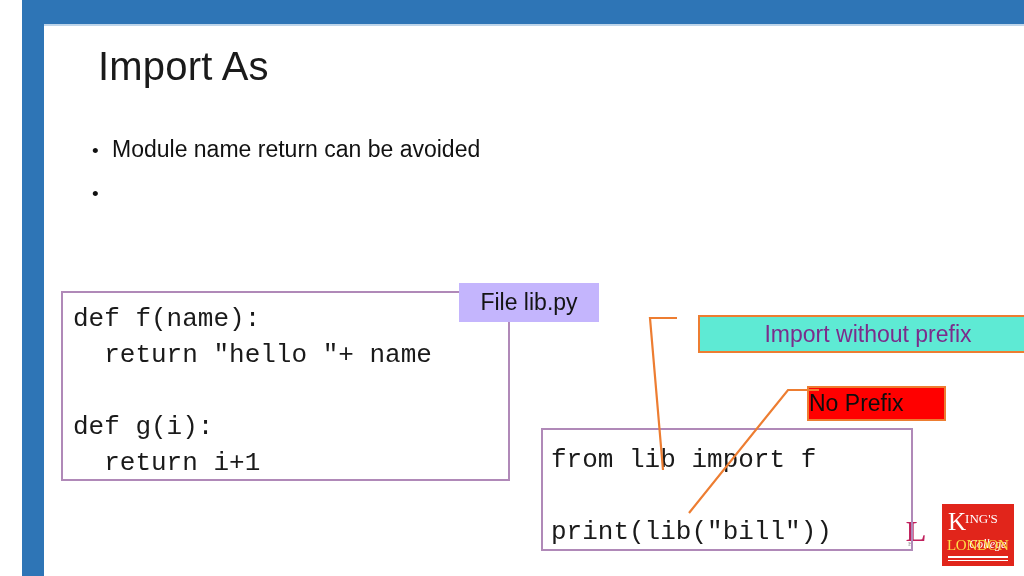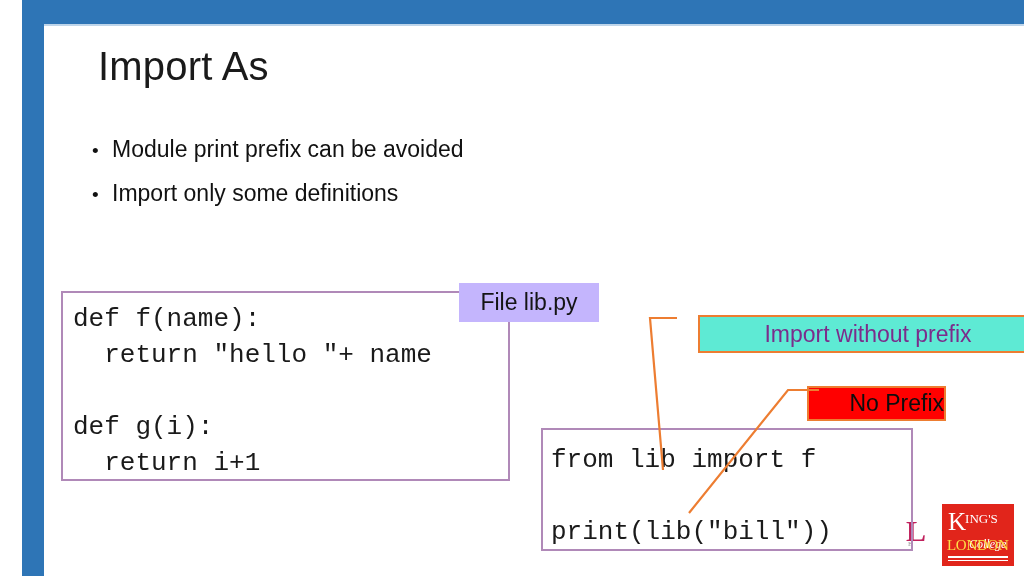--- a/index.html
+++ b/index.html
@@ -131,21 +131,21 @@
     width: 139px;
     height: 35px;
     border: 2px solid #ed7d31;
     background: #ff0000;
     box-sizing: border-box;
   }
   .callout-noprefix-text {
     color: #0d0d0d;
     font-size: 23px;
     line-height: 31px;
-    text-align: right;
+    text-align: left;
   }
   .callout-prefix {
     position: absolute;
     left: 676px;
     top: 315px;
     width: 340px;
     height: 38px;
     border: 2px solid #ed7d31;
     background: #5eead4;
     box-sizing: border-box;
@@ -245,25 +245,24 @@
   <div class="frame-top"></div>
   <div class="frame-left"></div>
   <div class="frame-inner-hair"></div>
   <div class="frame-right-hair"></div>
 
   <div class="title">Import As</div>
 
   <div class="bullets">
     <div class="bullet-row">
       <span class="bullet-dot">•</span>
-      <span class="bullet-text">Module print prefix can be avoided</span>
+      <span class="bullet-text">Module name return can be avoided</span>
     </div>
     <div class="bullet-row">
       <span class="bullet-dot">•</span>
-      <span class="bullet-text">Import only some definitions</span>
     </div>
   </div>
 
   <div class="code-box" id="code-lib">
     <pre class="code-text">def f(name):
   return "hello "+ name
 
 def g(i):
   return i+1</pre>
   </div>

